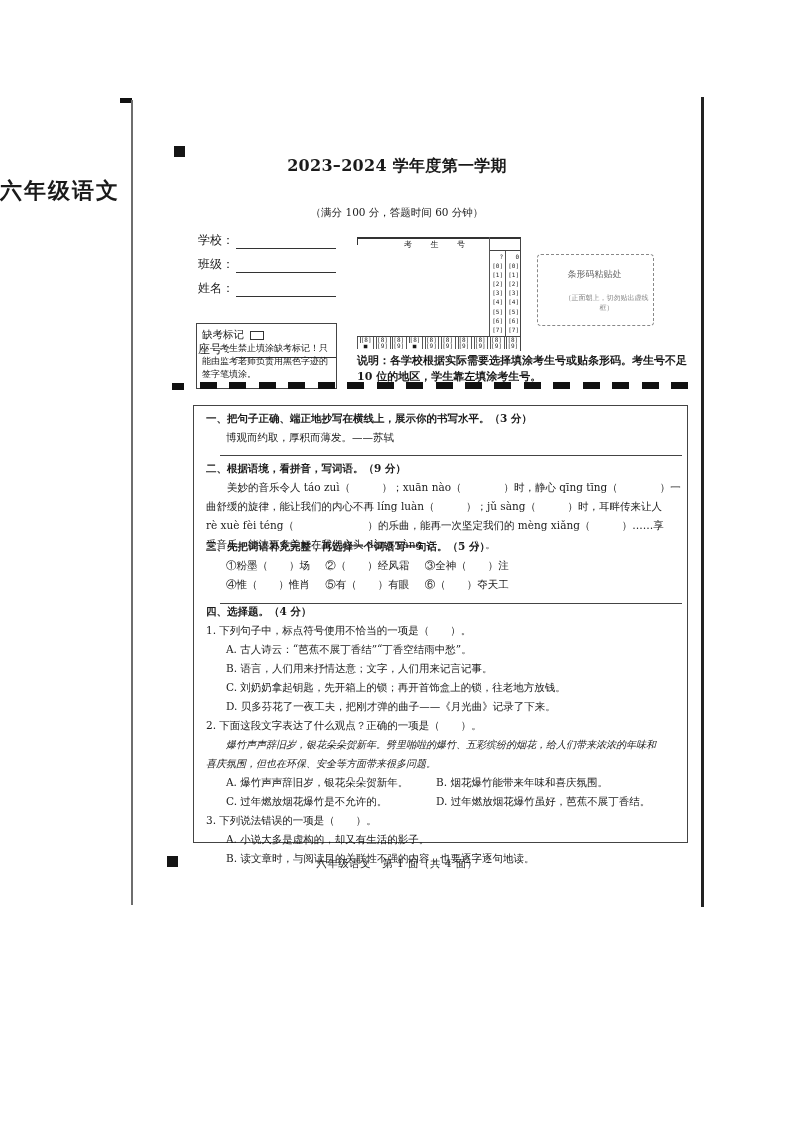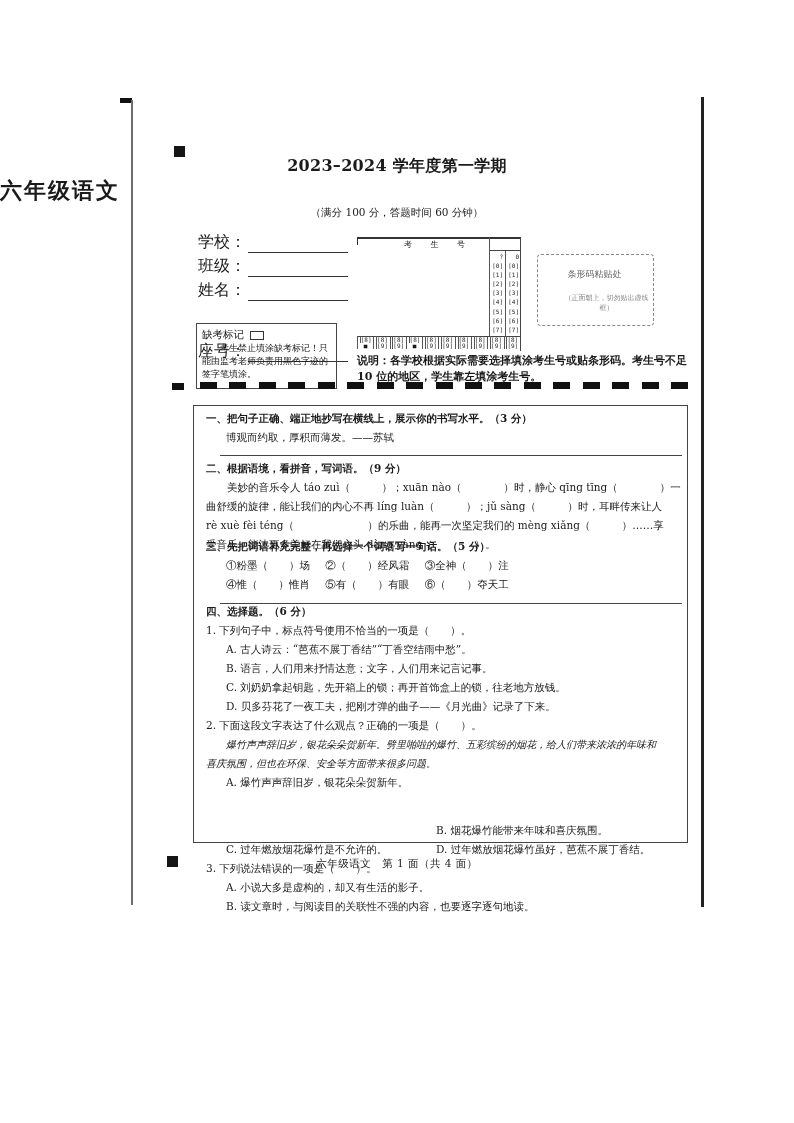--- a/index.html
+++ b/index.html
@@ -6,21 +6,21 @@
   body { width:794px; height:1123px; position:relative; overflow:hidden;
          font-family:"DejaVu Serif", "Liberation Serif", serif; color:#1a1a1a; }
   .abs { position:absolute; }
   .edge-left { left:131px; top:100px; width:2px; height:805px; background:#6e6e6e; }
   .edge-left-cap { left:120px; top:98px; width:12px; height:5px; background:#111; }
   .edge-right { left:701px; top:97px; width:3px; height:810px; background:#222; }
   .mark { width:11px; height:11px; background:#151515; }
   .title1 { left:0; width:794px; top:156px; text-align:center; font-size:16px; font-weight:bold; letter-spacing:0.3px; }
   .title2 { left:0; width:794px; top:176px; font-size:22px; font-weight:bold; letter-spacing:2px; }
   .title3 { left:0; width:794px; top:206px; text-align:center; font-size:10.5px; }
-  .info-row { left:198px; font-size:16px; display:flex; align-items:flex-end; }
+  .info-row { left:198px; font-size:12px; display:flex; align-items:flex-end; }
   .info-row .line { width:100px; border-bottom:1px solid #333; height:12px; margin-left:2px; }
   .absent-box { left:196px; top:323px; width:141px; height:66px; border:1px solid #444; font-size:9px; padding:4px 5px; box-sizing:border-box; line-height:13px; }
   .absent-box .chk { display:inline-block; width:12px; height:7px; border:1px solid #333; margin-left:6px; vertical-align:middle; }
   .absent-title { font-size:10.5px; }
   .absent-note { text-indent:2em; }
   .exam-id { left:357px; top:237px; width:163px; height:112px; border-top:2px solid #333; border-right:1px solid #444; }
   .exam-id-left { left:357px; top:237px; width:1px; height:8px; background:#333; }
   .exam-id-head { left:357px; top:239px; width:163px; text-align:center; font-size:8px; letter-spacing:8px; }
   .exam-id-hline { left:490px; top:250px; width:30px; height:1px; background:#444; }
   .digit-col { top:252px; font-family:"DejaVu Sans Mono", monospace; font-size:6px; line-height:9.1px; text-align:right; }
@@ -175,32 +175,32 @@
   </div>
   <div class="indent1 words">
     <span>④惟（　　）惟肖</span>
     <span>⑤有（　　）有眼</span>
     <span>⑥（　　）夺天工</span>
   </div>
   <div class="rule" style="margin-top:9px;"></div>
 </div>
 
 <div class="abs content" style="top:602px;">
-  <div class="sec">四、选择题。（6 分）</div>
+  <div class="sec">四、选择题。（4 分）</div>
   <div>1. 下列句子中，标点符号使用不恰当的一项是（　　）。</div>
   <div class="indent2">A. 古人诗云：“芭蕉不展丁香结”“丁香空结雨中愁”。</div>
   <div class="indent2">B. 语言，人们用来抒情达意；文字，人们用来记言记事。</div>
   <div class="indent2">C. 刘奶奶拿起钥匙，先开箱上的锁；再开首饰盒上的锁，往老地方放钱。</div>
   <div class="indent2">D. 贝多芬花了一夜工夫，把刚才弹的曲子——《月光曲》记录了下来。</div>
   <div>2. 下面这段文字表达了什么观点？正确的一项是（　　）。</div>
   <div class="para kai">爆竹声声辞旧岁，银花朵朵贺新年。劈里啪啦的爆竹、五彩缤纷的烟花，给人们带来浓浓的年味和</div>
   <div class="kai">喜庆氛围，但也在环保、安全等方面带来很多问题。</div>
   <div class="indent2 row2">
     <span style="width:210px;">A. 爆竹声声辞旧岁，银花朵朵贺新年。</span>
-    <span style="width:240px;margin-top:48px;">B. 烟花爆竹能带来年味和喜庆氛围。</span>
+    <span style="width:240px;">B. 烟花爆竹能带来年味和喜庆氛围。</span>
   </div>
   <div class="indent2 row2">
     <span style="width:210px;">C. 过年燃放烟花爆竹是不允许的。</span>
     <span style="width:240px;">D. 过年燃放烟花爆竹虽好，芭蕉不展丁香结。</span>
   </div>
   <div>3. 下列说法错误的一项是（　　）。</div>
   <div class="indent2">A. 小说大多是虚构的，却又有生活的影子。</div>
   <div class="indent2">B. 读文章时，与阅读目的关联性不强的内容，也要逐字逐句地读。</div>
 </div>
 

